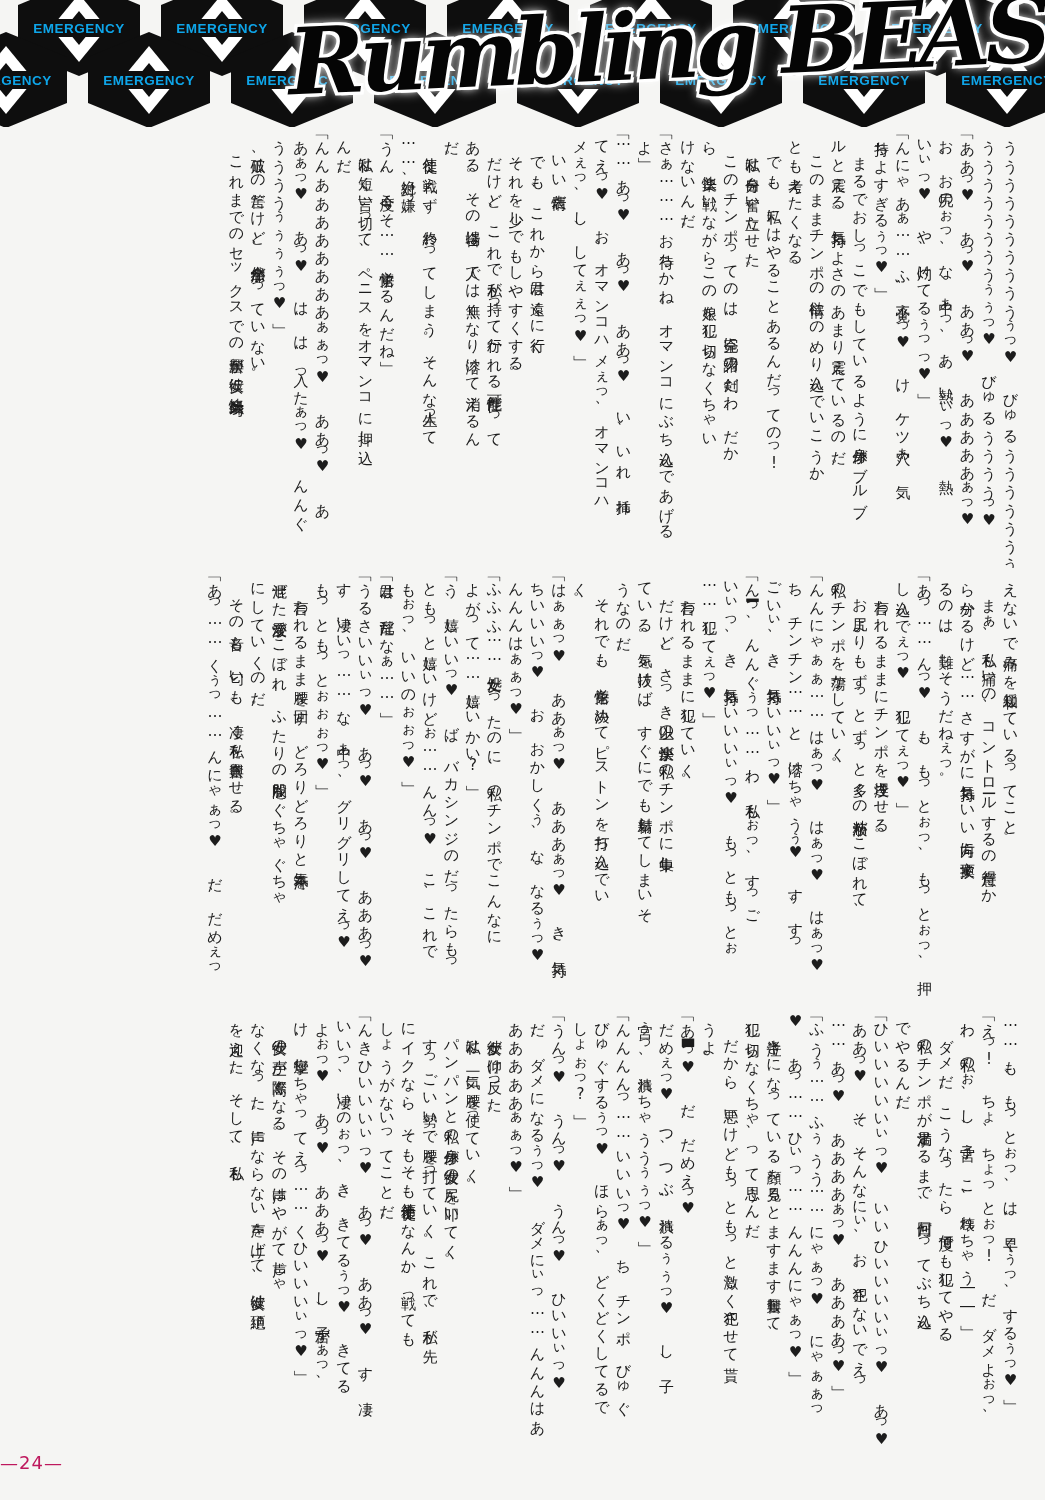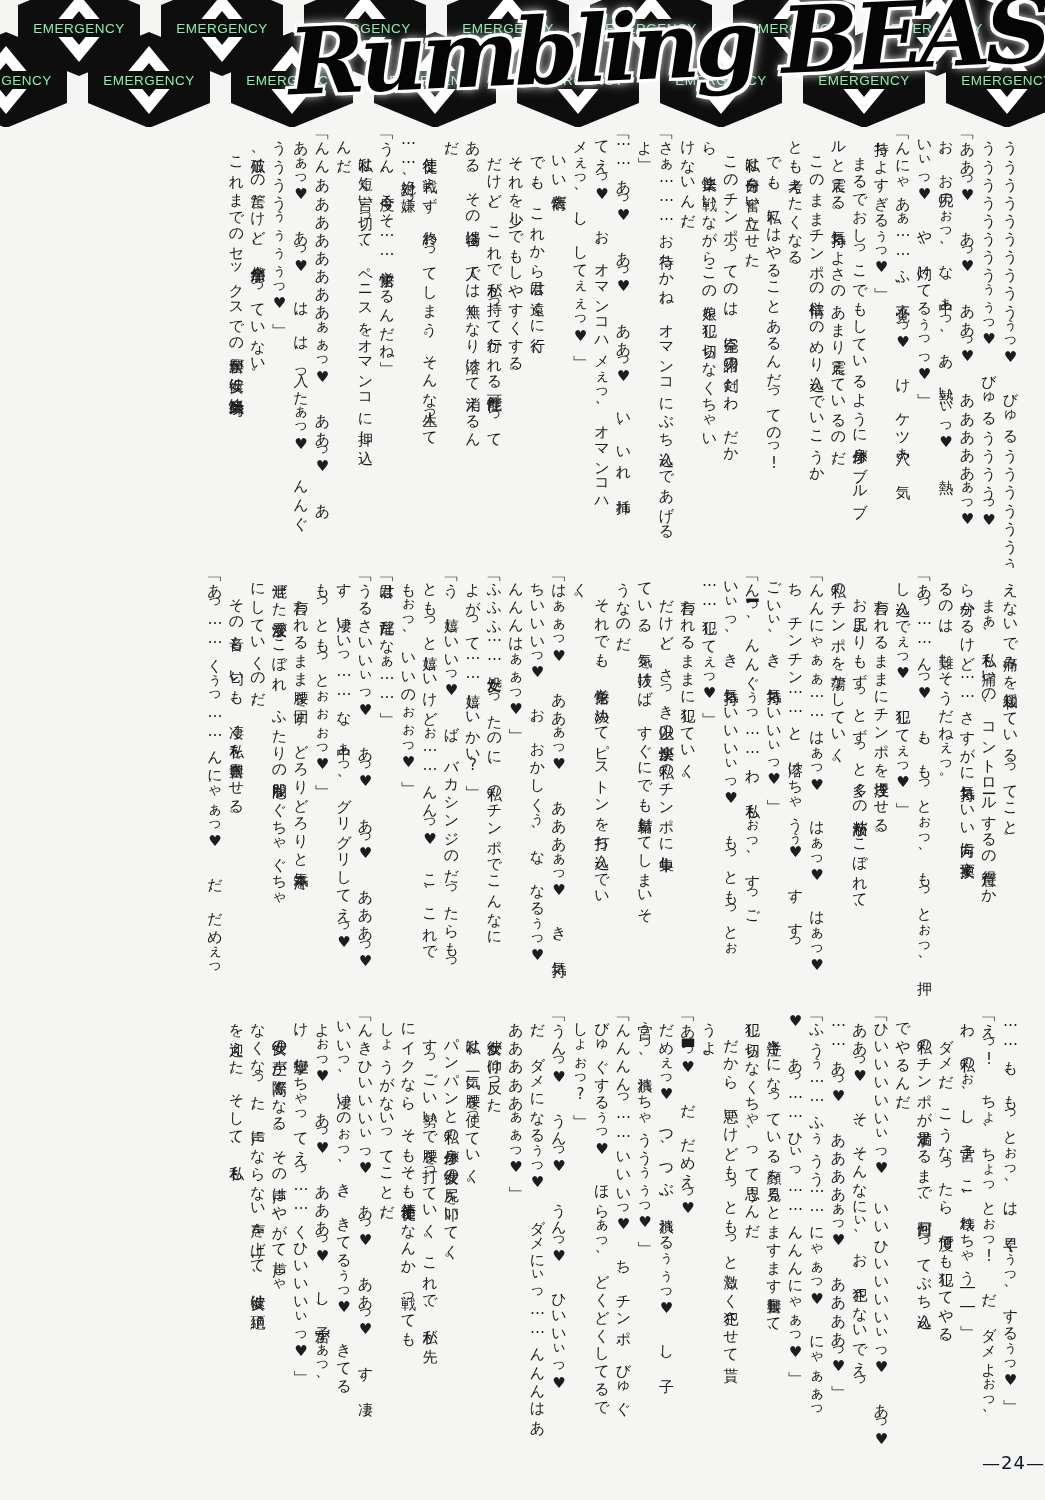--- a/index.html
+++ b/index.html
@@ -25,22 +25,22 @@
   .hex .diamond-inner {
     position:absolute; left:47px; top:31px; width:28px; height:34px;
     background:#0e0e0e;
     clip-path:polygon(50% 0%, 100% 50%, 50% 100%, 0% 50%);
   }
   .hex .band {
     position:absolute; left:0; right:0; top:39px; height:18px;
     background:#0e0e0e; display:flex; align-items:center; justify-content:center;
   }
   .hex .band span {
-    color:#86efac; font-family:"Liberation Sans", sans-serif;
-    font-weight:normal; font-size:13.5px; letter-spacing:0.5px; white-space:nowrap;
+    color:#0ea5e9; font-family:"Liberation Sans", sans-serif;
+    font-weight:bold; font-size:13.5px; letter-spacing:0.5px; white-space:nowrap;
   }
   .page-title {
     position:absolute; left:288px; top:-8px; width:760px; z-index:5;
     font-family:"DejaVu Serif", serif; font-style:italic; font-weight:bold;
     font-size:92px; letter-spacing:-5px; color:#050505; white-space:nowrap;
     transform:rotate(-2.5deg);
     text-shadow:
       -2px 0 0 #fff, 2px 0 0 #fff, 0 -2px 0 #fff, 0 2px 0 #fff,
       -3px -3px 0 #fff, 3px 3px 0 #fff, -3px 3px 0 #fff, 3px -3px 0 #fff,
       0 0 9px #fff, 0 0 14px #fff;
@@ -53,22 +53,22 @@
   }
   .vsec p {
     margin:0 4.5px; padding:0; line-height:17px; letter-spacing:1px;
     white-space:pre;
   }
   #section-1 { top:130px; height:438px; }
   #section-2 { top:572px; height:434px; }
   #section-3 { top:1012px; height:436px; }
   
   .page-number {
-    position:absolute; left:0; right:0; top:1452px; text-align:right;
-    font-size:18px; letter-spacing:1px; color:#0f172a;
+    position:absolute; left:0; right:0; top:1452px; text-align:left;
+    font-size:18px; letter-spacing:1px; color:#be185d;
   }
 </style>
 </head>
 <body>
 
 <div class="header">
   <div id="hex-layer">
       <div class="hex" style="left: 18px; top: -20px;">
         <div class="diamond"></div>
         <div class="diamond-inner"></div>

